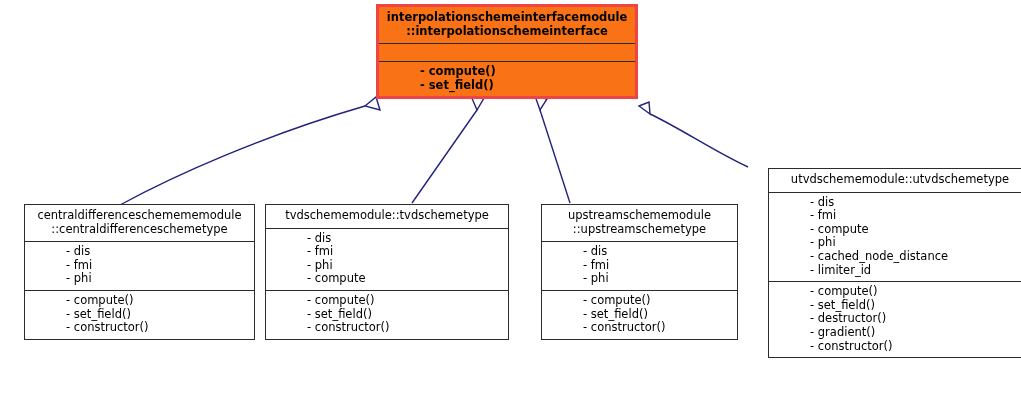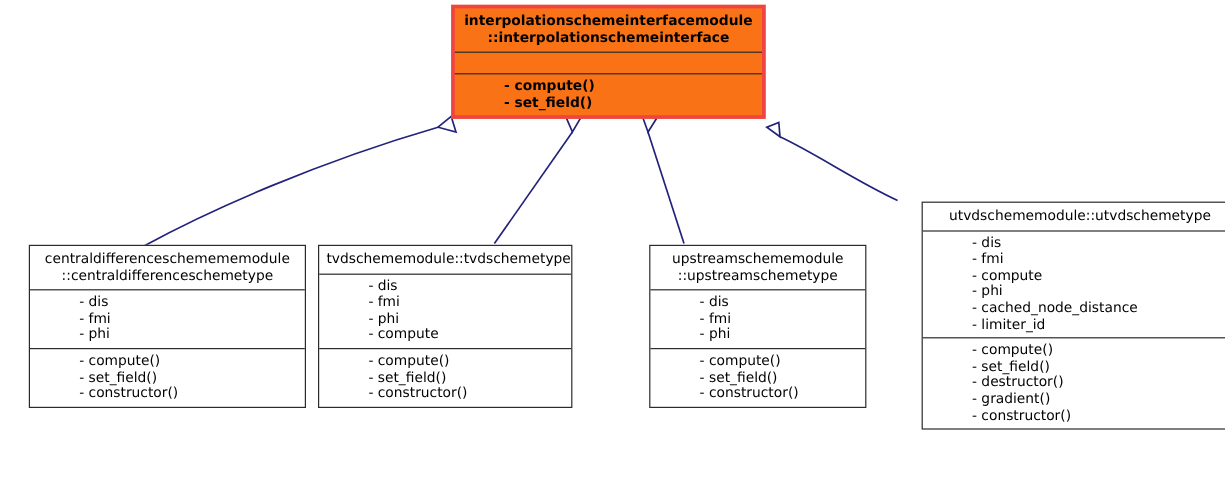--- a/index.html
+++ b/index.html
@@ -95,36 +95,36 @@
       <div class="row">- fmi</div>
       <div class="row">- phi</div>
     </div>
     <div class="sect">
       <div class="row">- compute()</div>
       <div class="row">- set_field()</div>
       <div class="row">- constructor()</div>
     </div>
   </div>
 
-  <div class="node" style="left:265px; top:204px; width:212px;">
+  <div class="node" style="left:265px; top:204px; width:244px;">
     <div class="sect title">tvdschememodule::tvdschemetype</div>
     <div class="sect">
       <div class="row">- dis</div>
       <div class="row">- fmi</div>
       <div class="row">- phi</div>
       <div class="row">- compute</div>
     </div>
     <div class="sect">
       <div class="row">- compute()</div>
       <div class="row">- set_field()</div>
       <div class="row">- constructor()</div>
     </div>
   </div>
 
-  <div class="node" style="left:541px; top:204px; width:181px;">
+  <div class="node" style="left:541px; top:204px; width:197px;">
     <div class="sect title">upstreamschememodule
 ::upstreamschemetype</div>
     <div class="sect">
       <div class="row">- dis</div>
       <div class="row">- fmi</div>
       <div class="row">- phi</div>
     </div>
     <div class="sect">
       <div class="row">- compute()</div>
       <div class="row">- set_field()</div>

